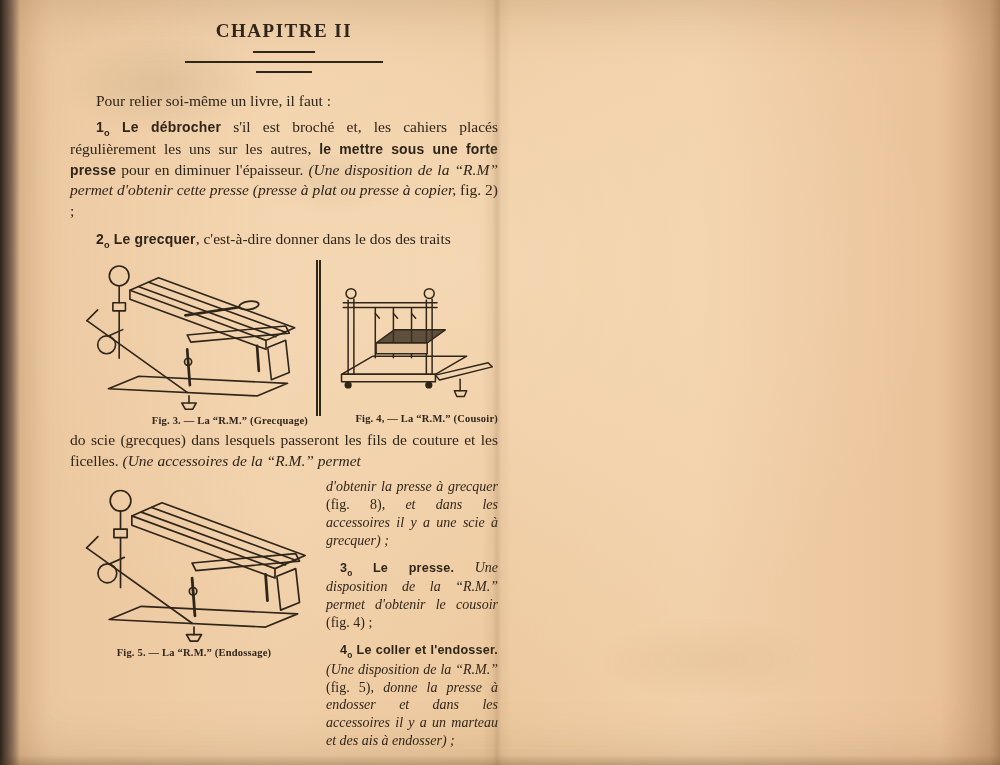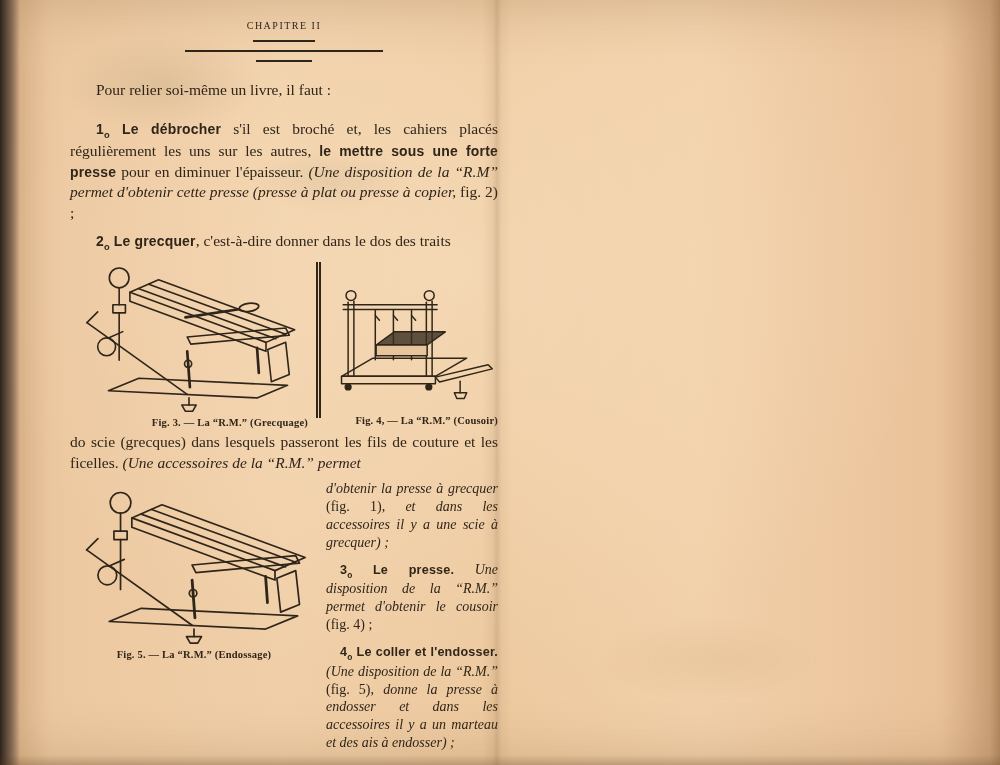--- a/index.html
+++ b/index.html
@@ -21,31 +21,31 @@
     background:linear-gradient(0deg,rgba(90,60,30,.25),rgba(90,60,30,0));}
   .smudge{position:absolute;filter:blur(3px);pointer-events:none;}
   .sm1{left:62px;top:36px;width:200px;height:95px;background:radial-gradient(ellipse,rgba(108,94,52,.13),rgba(108,94,52,0) 70%);}
   .sm2{left:250px;top:150px;width:160px;height:60px;background:radial-gradient(ellipse,rgba(108,94,52,.08),rgba(108,94,52,0) 70%);}
   .sm3{left:600px;top:620px;width:220px;height:80px;background:radial-gradient(ellipse,rgba(150,100,50,.08),rgba(150,100,50,0) 70%);}
 
   .page{position:absolute;top:0;height:765px;}
   .pl-inner{position:absolute;left:55px;top:20px;width:428px;}
 
   .center{text-align:center;}
-  .chapter{font-size:10px;font-weight:400;letter-spacing:1.5px;}
+  .chapter{font-size:19px;font-weight:700;letter-spacing:1.5px;}
   .hr{background:#2f2519;height:2px;margin:7px auto 0;}
   .hr-chapter{width:62px;margin-top:9px;}
   .hr-title{width:198px;margin-top:8px;}
   .hr-sub{width:56px;margin-top:8px;}
   .title{font-family:"DejaVu Serif",serif;font-size:27px;font-weight:700;letter-spacing:.5px;margin-top:20px;}
   .subtitle{font-family:"Liberation Sans",sans-serif;font-size:14.5px;font-weight:700;letter-spacing:2.5px;margin-top:22px;}
 
   .para{margin:0 0 7px;text-align:justify;text-indent:26px;line-height:1.33;font-size:15.5px;}
   .noindent{text-indent:0;}
-  .intro{margin-top:18px;margin-bottom:18px;}
+  .intro{margin-top:18px;margin-bottom:5px;}
 
   .sg-n{}
   .sg-b{font-family:"Liberation Sans",sans-serif;font-weight:700;font-size:.9em;letter-spacing:.2px;}
   sub.sg-sub{font-family:"Liberation Sans",sans-serif;font-weight:700;font-size:.6em;}
   .sg-i{font-style:italic;}
 
   .fig-row{display:flex;align-items:stretch;margin:6px 0 4px;}
   .figbox{margin:0;text-align:right;}
   .figcap{font-size:10.5px;font-weight:700;letter-spacing:.2px;margin-top:3px;white-space:nowrap;}
   .fig-sep{width:1px;border-left:2px solid #2f2519;border-right:2px solid #2f2519;margin:2px 8px 10px;}
@@ -167,21 +167,21 @@
       <p class="para noindent"><span class="sg-n">do scie (grecques) dans lesquels passeront les fils de couture et les ficelles. </span><span class="sg-i">(Une accessoires de la “R.M.” permet</span></p>
 
       <div class="wrap-sec">
         <figure class="figbox wrap-fig">
           <svg class="engraving" width="240" height="162" viewBox="0 0 240 172">
             <use href="#press-core"></use>
           </svg>
           <figcaption class="figcap">Fig. 5. — La “R.M.” (Endossage)</figcaption>
         </figure>
         <div class="wrap-text">
-          <p class="para first"><span class="sg-i">d'obtenir la presse à grecquer </span><span class="sg-n">(fig. 1), </span><span class="sg-i">et dans les accessoires il y a une scie à grecquer) ;</span></p>
+          <p class="para first"><span class="sg-i">d'obtenir la presse à grecquer </span><span class="sg-n">(fig. 8), </span><span class="sg-i">et dans les accessoires il y a une scie à grecquer) ;</span></p>
           <p class="para"><span class="sg-b">3</span><sub class="sg-sub">o</sub><span class="sg-b"> Le presse.</span><span class="sg-i"> Une disposition de la “R.M.” permet d'obtenir le cousoir </span><span class="sg-n">(fig. 4) ;</span></p>
           <p class="para"><span class="sg-b">4</span><sub class="sg-sub">o</sub><span class="sg-b"> Le coller et l'endosser.</span><span class="sg-i"> (Une disposition de la “R.M.” </span><span class="sg-n">(fig. 5), </span><span class="sg-i">donne la presse à endosser et dans les accessoires il y a un marteau et des ais à endosser) ;</span></p>
         </div>
       </div>
     </div>
   </div>
 
   <div class="page" style="left:495px;width:505px;">
     
   </div>

